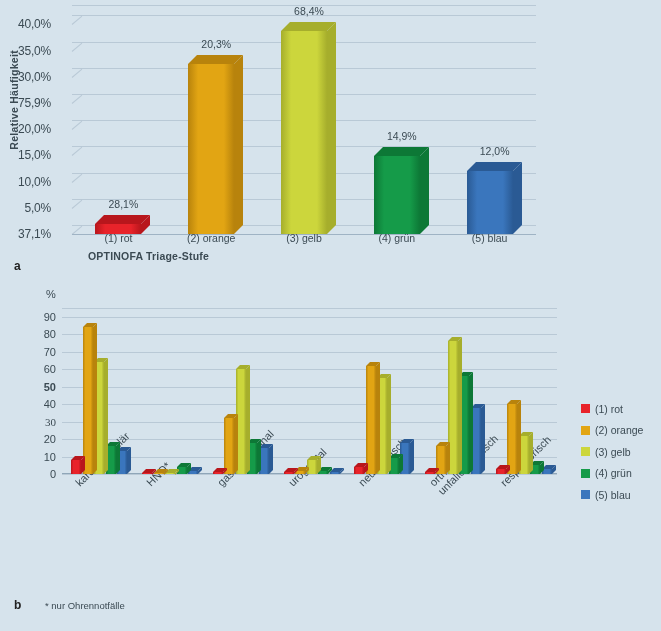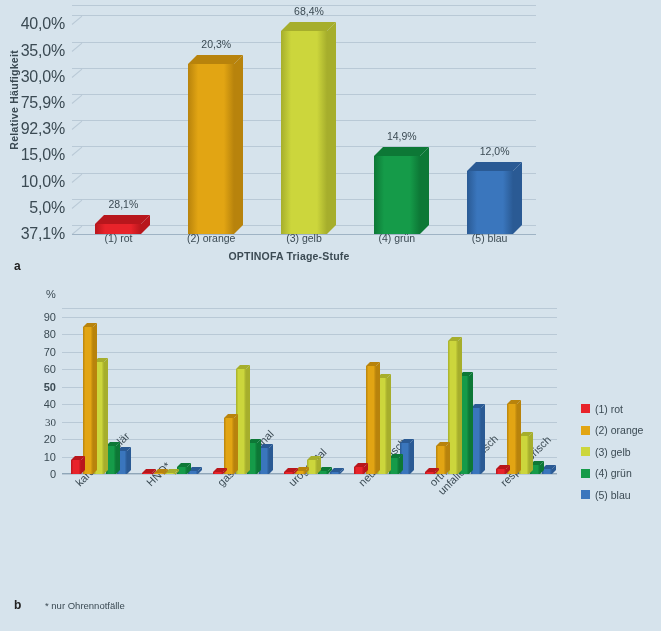--- a/index.html
+++ b/index.html
@@ -20,30 +20,30 @@
   }
   .a-grid-skew{
     position:absolute;left:0;width:100%;height:1px;background:#b9c9d6;
   }
   .a-depth{
     position:absolute;left:0;width:16px;height:1px;background:#b9c9d6;
     transform:rotate(-40deg);transform-origin:left center;
   }
   .a-ylabels{position:absolute;left:0;top:0;width:70px;height:220px;}
   .a-ytick{
-    position:absolute;right:5px;font-size:16px;color:#3b4a53;
+    position:absolute;right:19px;font-size:12px;color:#3b4a53;
     transform:translateY(-50%);white-space:nowrap;letter-spacing:-0.2px;
   }
   .a-axis-title{
     position:absolute;left:8px;top:50px;
     writing-mode:vertical-rl;transform:rotate(180deg);
     font-size:10.5px;font-weight:bold;letter-spacing:0.3px;
   }
   .a-xtitle{
-    position:absolute;left:57px;width:464px;top:250px;text-align:center;
+    position:absolute;left:88px;width:464px;top:250px;
     font-size:10.5px;font-weight:bold;letter-spacing:0.2px;
   }
   .a-xtick{
     position:absolute;top:232px;font-size:10.5px;text-align:center;
     transform:translateX(-50%);white-space:nowrap;
   }
   .a-bar{position:absolute;bottom:0;}
   .a-bar .face{position:absolute;left:0;bottom:0;width:100%;height:100%;}
   .a-bar .top{
     position:absolute;left:0;width:100%;height:9px;
@@ -94,21 +94,21 @@
 </style>
 </head>
 <body>
 
 <div class="panel" id="chart-a">
   <div class="a-ylabels" id="a-ylabels">
       <div class="a-ytick" style="top: 234px;">37,1%</div>
       <div class="a-ytick" style="top: 207.81px;">5,0%</div>
       <div class="a-ytick" style="top: 181.619px;">10,0%</div>
       <div class="a-ytick" style="top: 155.429px;">15,0%</div>
-      <div class="a-ytick" style="top: 129.238px;">92,3%</div>
+      <div class="a-ytick" style="top: 129.238px;">20,0%</div>
       <div class="a-ytick" style="top: 103.048px;">75,9%</div>
       <div class="a-ytick" style="top: 76.8571px;">30,0%</div>
       <div class="a-ytick" style="top: 50.6667px;">35,0%</div>
       <div class="a-ytick" style="top: 24.4762px;">40,0%</div>
     </div>
   <div class="a-axis-title">Relative Häufigkeit</div>
   <div id="a-plot">
       <div class="a-grid-skew" style="top: 211px;"></div>
       <div class="a-depth" style="top: 220px; width: 13px;"></div>
       <div class="a-grid-skew" style="top: 184.81px;"></div>

